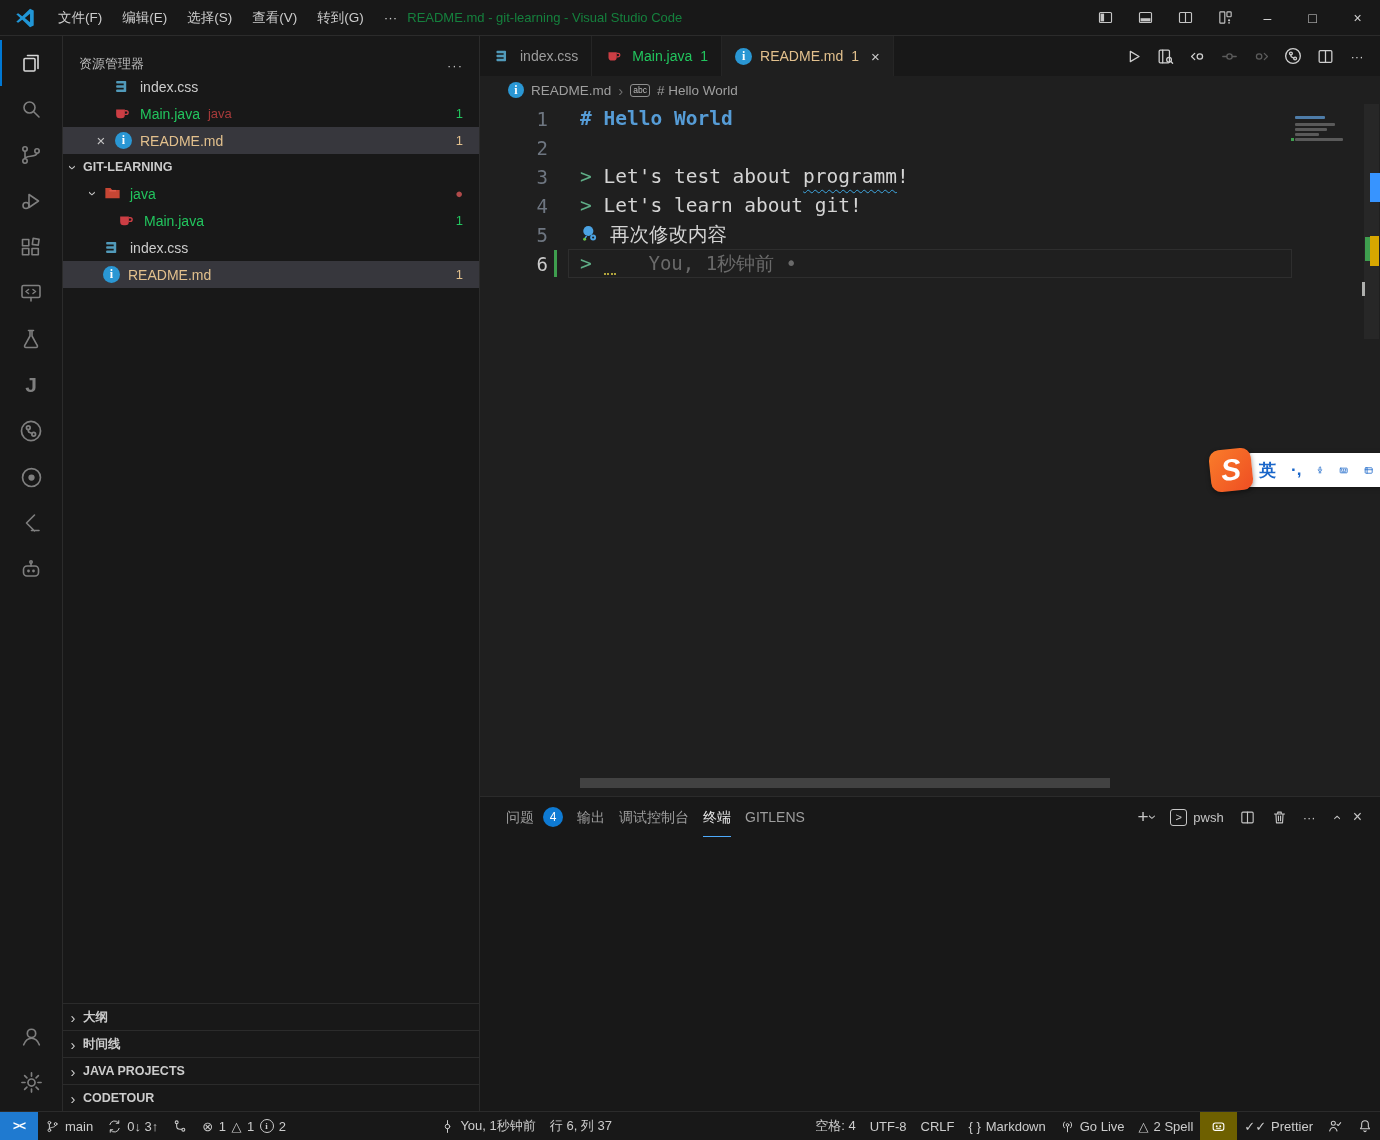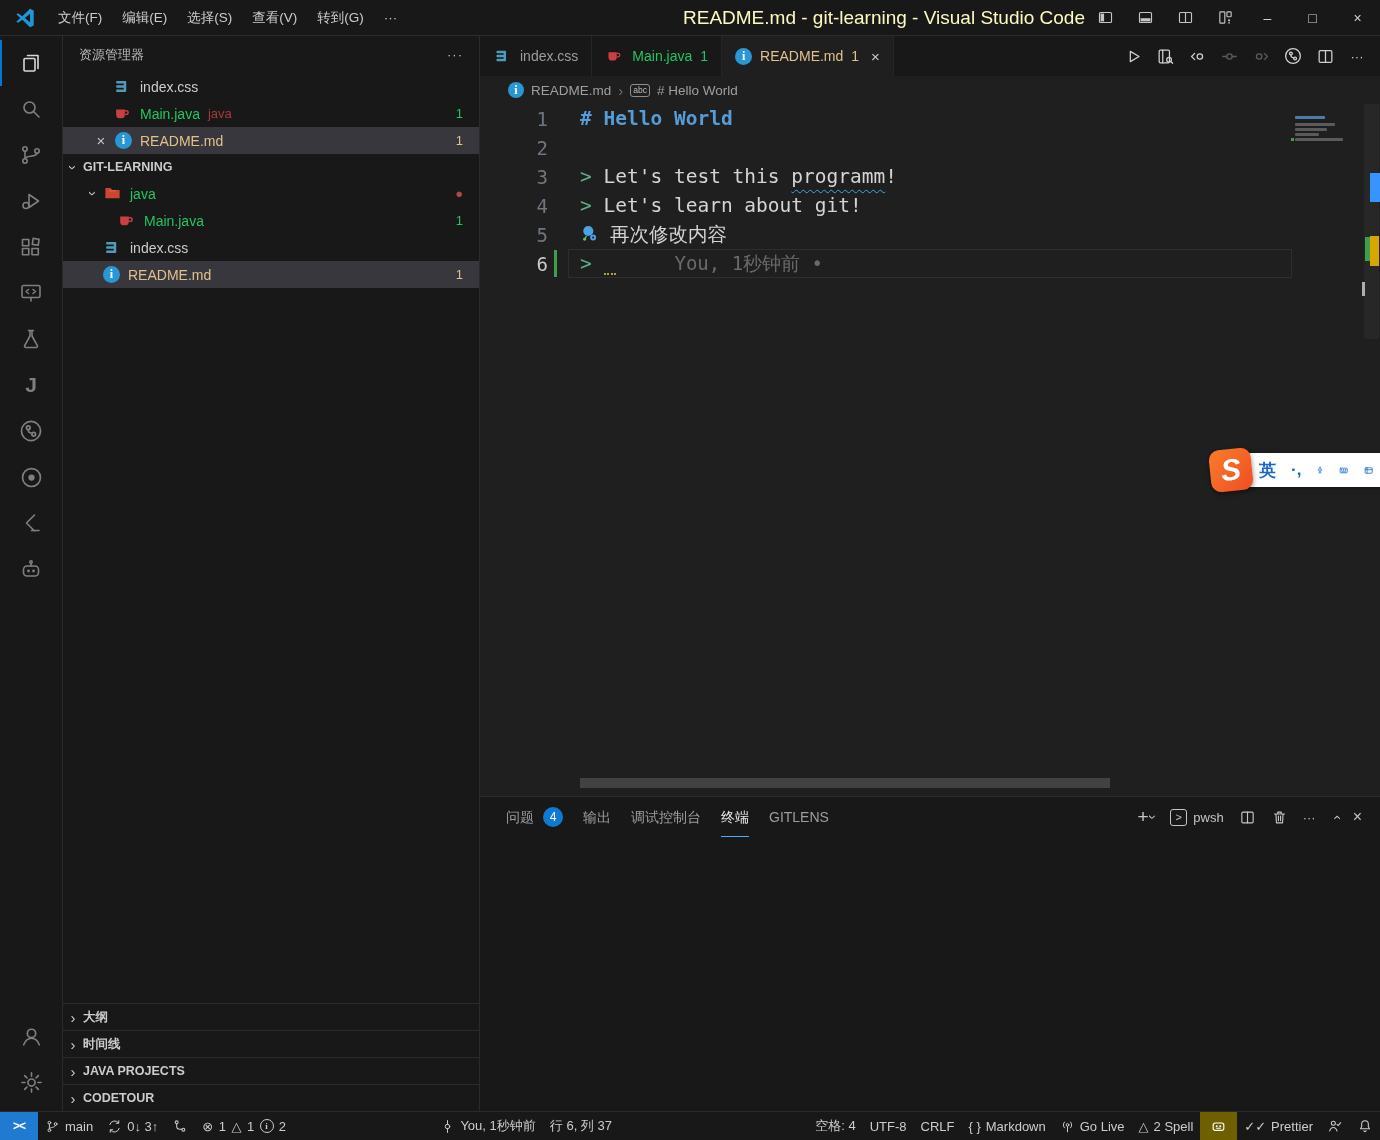--- a/index.html
+++ b/index.html
@@ -5,35 +5,35 @@
   *{margin:0;padding:0;box-sizing:border-box}
   html,body{width:1380px;height:1140px}
   body{background:#1f1f1f;color:#ccc;font-family:"Liberation Sans",sans-serif;overflow:hidden;position:relative;font-size:13px}
   svg{display:block}
   .ic{stroke:currentColor;fill:none;stroke-width:1.6;stroke-linecap:round;stroke-linejoin:round}
 
   
   .titlebar{height:36px;background:#181818;display:flex;align-items:center;border-bottom:1px solid #2b2b2b}
   .vslogo{margin:0 12px 0 14px}
   .menu-item{padding:0 10px;height:26px;line-height:26px;font-size:13.5px;color:#cccccc;border-radius:5px}
-  .tb-title{flex:1;text-align:right;font-size:19px;color:#fef9c3;white-space:nowrap}
+  .tb-title{flex:1;text-align:left;font-size:13px;color:#15803d;white-space:nowrap}
   .layout-btn{width:40px;height:36px;display:flex;align-items:center;justify-content:center;color:#c5c5c5}
   .win-btn{width:45px;height:36px;display:flex;align-items:center;justify-content:center;color:#d0d0d0;font-size:14px}
 
   
   .main{display:flex;height:1075px}
   .activitybar{width:63px;background:#181818;border-right:1px solid #2b2b2b;display:flex;flex-direction:column;align-items:stretch;padding-top:4px}
   .ab-item{height:46px;display:flex;align-items:center;justify-content:center;color:#7f7f7f}
   .ab-item.active{color:#d7d7d7;box-shadow:inset 2px 0 0 #0078d4}
   .ab-java{font-size:21px;font-weight:bold}
   .ab-spacer{flex:1}
 
   
   .sidebar{width:417px;background:#181818;border-right:1px solid #2b2b2b;display:flex;flex-direction:column;font-size:14px;min-height:0}
-  .sb-header{height:37px;display:flex;align-items:center;padding:0 16px;color:#bcbcbc;font-size:13px;flex:none}
+  .sb-header{height:37px;display:flex;align-items:flex-end;padding:0 16px;color:#bcbcbc;font-size:13px;flex:none}
   .sb-more{margin-left:auto;color:#c5c5c5;letter-spacing:1px}
   .sec-head{height:26px;display:flex;align-items:center;font-weight:bold;font-size:12.5px;color:#cccccc;flex:none}
   .chev{display:inline-block;width:20px;text-align:center;color:#cccccc;font-size:15px;font-weight:normal}
   .chev.open{transform:rotate(90deg)}
   .row{height:27px;display:flex;align-items:center;position:relative;flex:none;color:#cccccc}
   .row.sel{background:#37373d}
   .fic{width:19px;margin-right:8px;flex:none}
   .badge{position:absolute;right:16px;font-size:13px}
   .t-mod{color:#e2c08d}.t-err{color:#22c55e}
   .desc{margin-left:8px;color:#f14c4c;opacity:.65;font-size:13px}
@@ -60,36 +60,36 @@
   .code{flex:1;position:relative;font-family:"DejaVu Sans Mono",monospace;font-size:19.5px;color:#d4d4d4;overflow:hidden}
   .codelens{height:24px;line-height:24px;margin-left:100px;font-size:14.5px;color:#8c8c8c;font-family:"Liberation Sans",sans-serif;margin-top:4px}
   .cline{height:29px;display:flex;align-items:center;position:relative}
   .gut{width:88px;flex:none;text-align:right;padding-right:20px;color:#6e7681;font-size:19px}
   .gut.cur{color:#cccccc}
   .lc{padding-left:12px;white-space:pre;display:flex;align-items:center}
   .mk{color:#5fae87}
   .head1{color:#569cd6;font-weight:bold}
   .squig{text-decoration:underline;text-decoration-style:wavy;text-decoration-color:#3ea7e0;text-decoration-thickness:1.2px;text-underline-offset:6px}
   .tail{display:inline-block;width:12px;height:22px;border-bottom:2px dotted #b0a33c;margin-left:1px}
-  .blame{color:#6a6a6a;margin-left:58px;font-size:19px;white-space:pre}
+  .blame{color:#6a6a6a;margin-left:32px;font-size:19px;white-space:pre}
   .gitbar{position:absolute;left:74px;top:1px;bottom:1px;width:3px;background:#3e9e4e}
   .curbox{position:absolute;left:88px;right:88px;top:0;bottom:0;border:1px solid #2e2e2e;pointer-events:none}
   .balloon{margin-right:9px}
   
   .minimap{position:absolute;top:4px;left:815px;width:66px}
   .mm{position:absolute;height:3px;background:#5a5a5a;border-radius:1px}
   .mm.blue{background:#4e7ca8}
   .mmdot{position:absolute;width:3px;height:3px;background:#3e9e4e;left:-4px}
   .mm-slider{position:absolute;left:884px;top:0;width:15px;height:235px;background:#2d2d2d;opacity:.55}
   .ovr{position:absolute}
   .hscroll{position:absolute;left:100px;top:674px;width:530px;height:10px;background:#424242}
 
   
   .panel{height:315px;background:#181818;border-top:1px solid #2b2b2b;display:flex;flex-direction:column;flex:none}
-  .ptabs{height:40px;display:flex;padding-left:26px;gap:20px;flex:none}
+  .ptabs{height:40px;display:flex;padding-left:26px;gap:14px;flex:none}
   .ptab{display:flex;align-items:center;gap:9px;height:40px;line-height:40px;color:#9d9d9d;font-size:14px;border-bottom:1.5px solid transparent}
   .ptab.active{color:#e7e7e7;border-bottom-color:#4daafc}
   .pbadge{background:#0e7ad3;color:#fff;border-radius:50%;width:20px;height:20px;display:inline-flex;align-items:center;justify-content:center;font-size:12px}
   .pacts{margin-left:auto;display:flex;align-items:center;gap:15px;padding-right:18px;color:#c5c5c5}
   .pa{display:flex;align-items:center;color:#c5c5c5}
   .plus{font-size:19px;font-weight:300}
   .caret{display:inline-block;transform:rotate(90deg);font-size:14px;margin-left:2px}
   .caret.up{transform:rotate(-90deg);font-size:15px}
   .chip{width:17px;height:17px;border:1.4px solid #c5c5c5;border-radius:3px;display:inline-flex;align-items:center;justify-content:center;font-size:11px;margin-right:6px}
   .pwsh{font-size:13px}
@@ -428,21 +428,21 @@
 
       <div class="cline">
         <span class="gut">1</span>
         <span class="lc"><span class="head1"># Hello World</span></span>
       </div>
       <div class="cline">
         <span class="gut">2</span>
       </div>
       <div class="cline">
         <span class="gut">3</span>
-        <span class="lc"><span class="mk">&gt; </span><span>Let's test this </span><span class="squig">programm</span><span>!</span></span>
+        <span class="lc"><span class="mk">&gt; </span><span>Let's test about </span><span class="squig">programm</span><span>!</span></span>
       </div>
       <div class="cline">
         <span class="gut">4</span>
         <span class="lc"><span class="mk">&gt; </span><span>Let's learn about git!</span></span>
       </div>
       <div class="cline">
         <span class="gut">5</span>
         <span class="lc"><svg class="balloon" width="21" height="21" viewBox="0 0 24 24">
               <circle cx="9.5" cy="8" r="5.8" fill="#4ba3e3"></circle>
               <path d="M7.5 13.5L5.5 17" stroke="#4ba3e3" stroke-width="1.6"></path>

